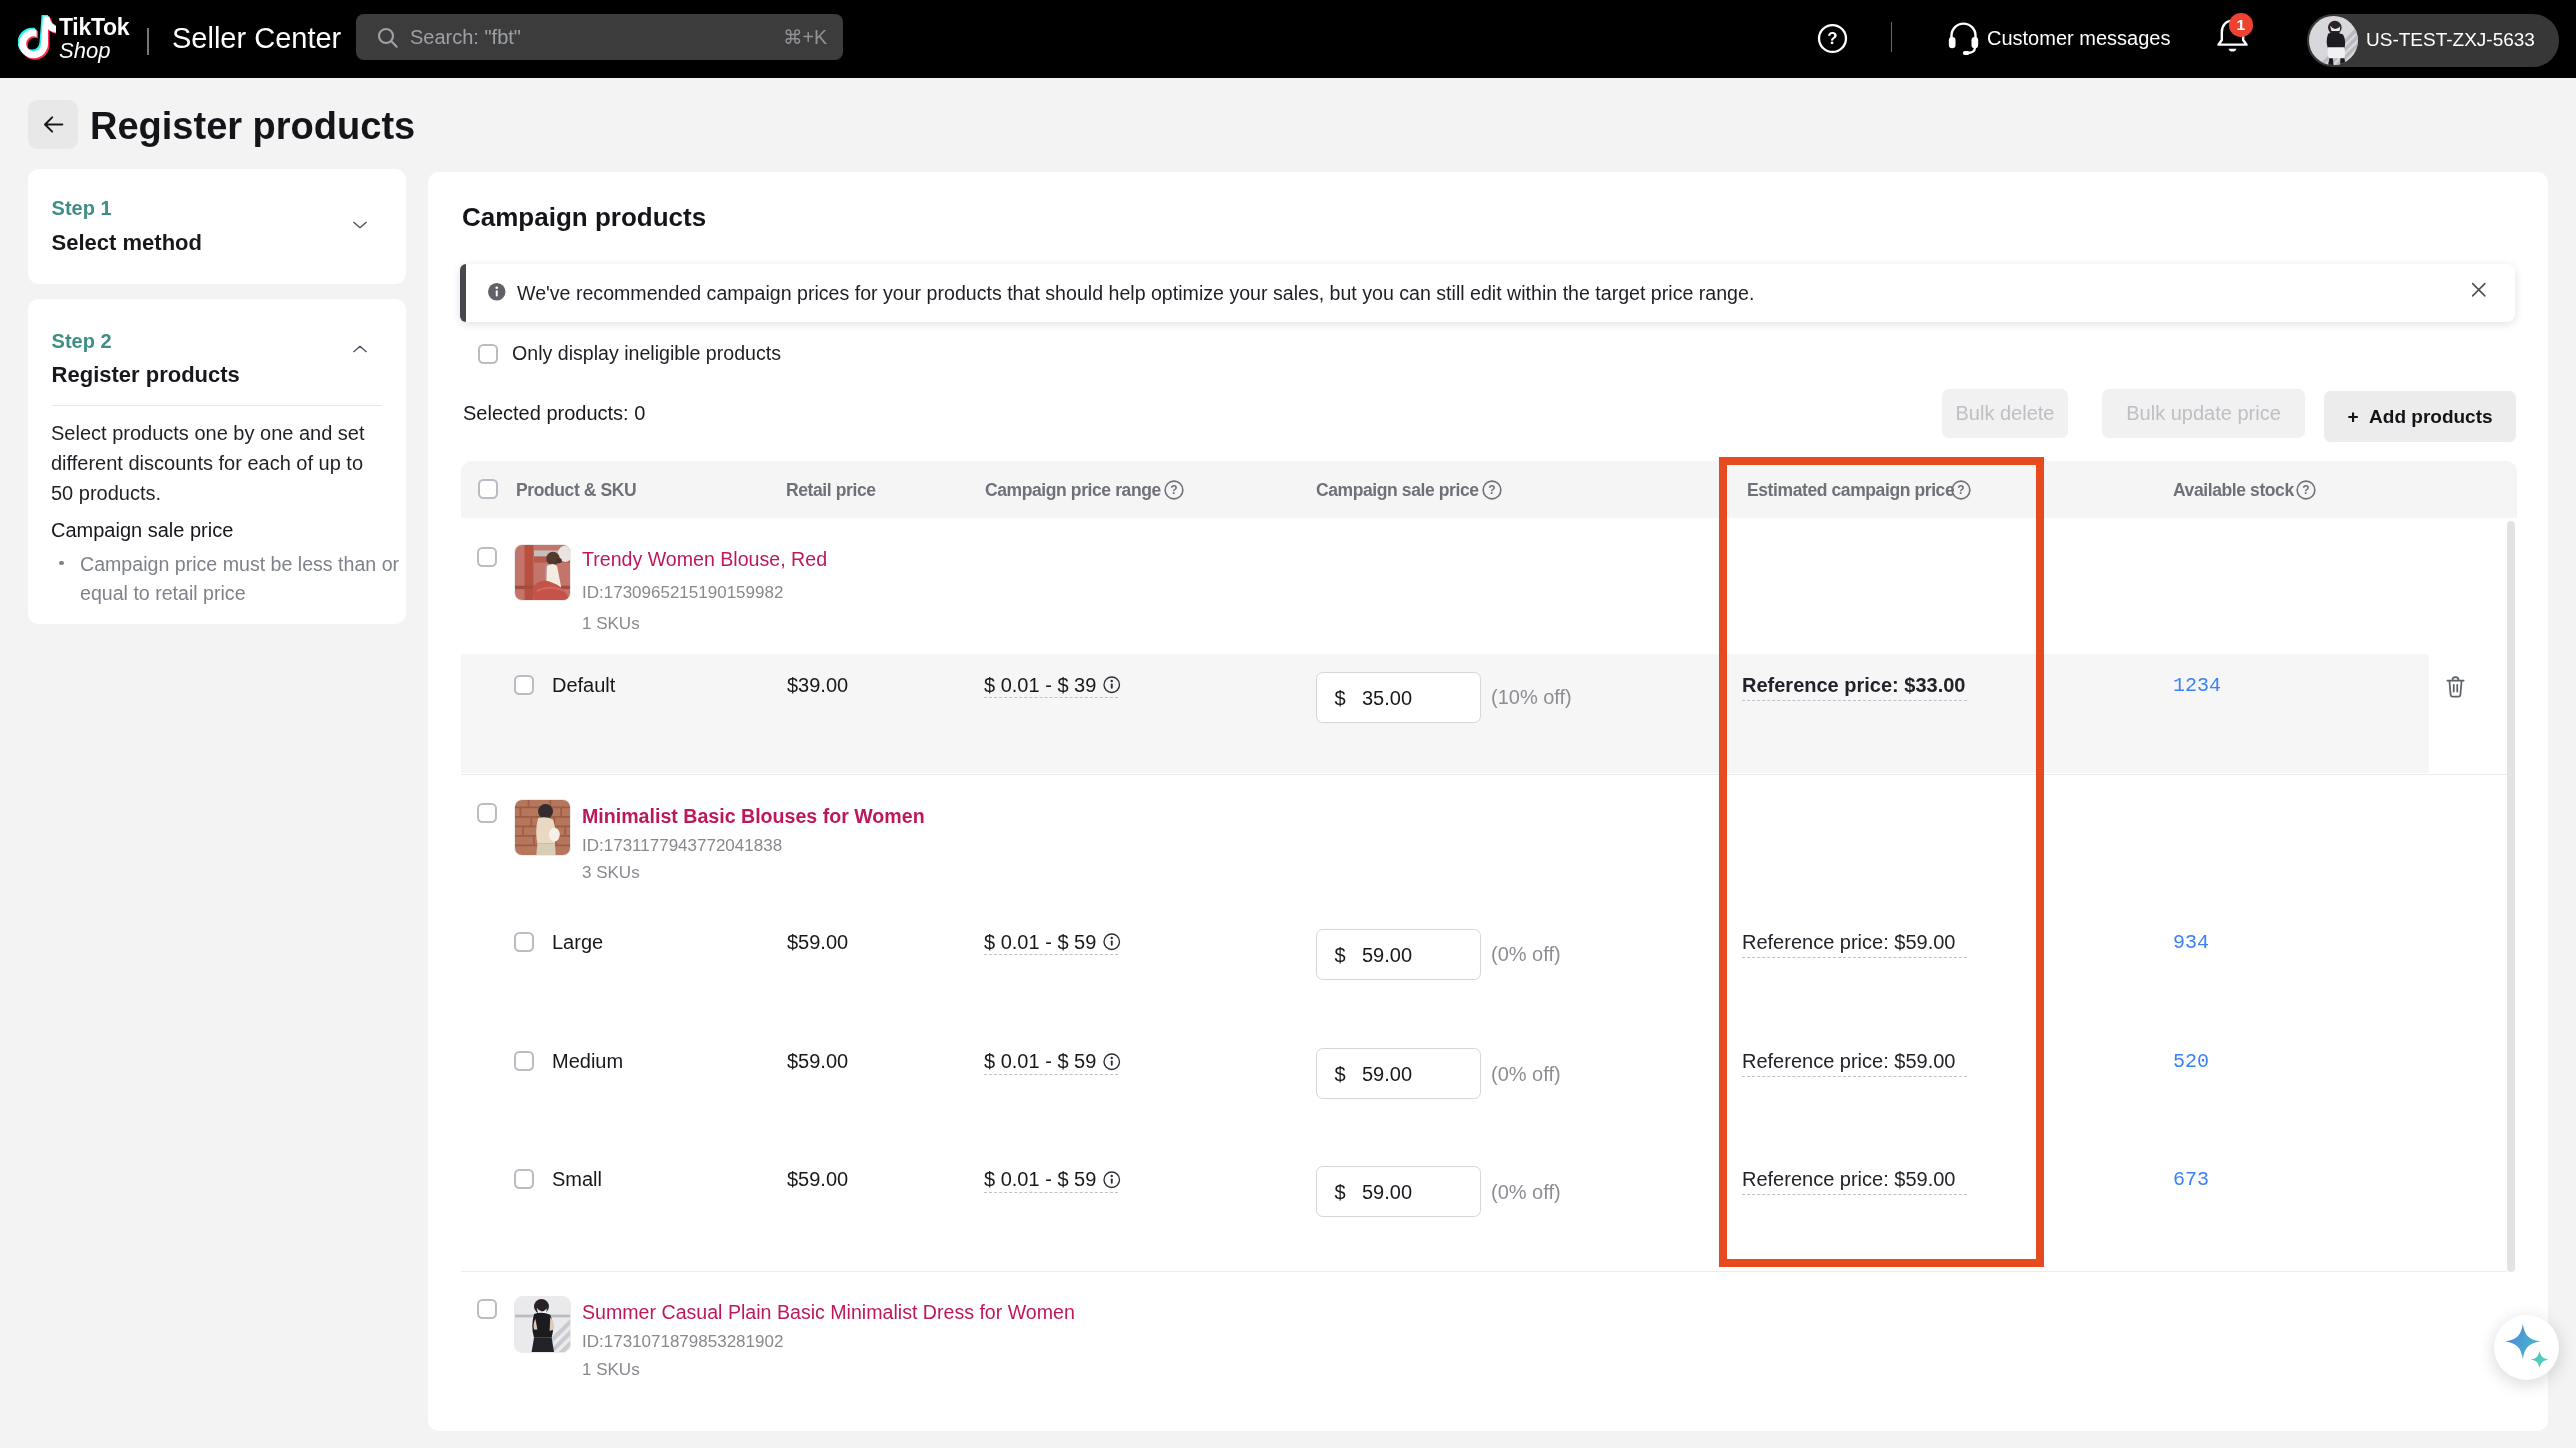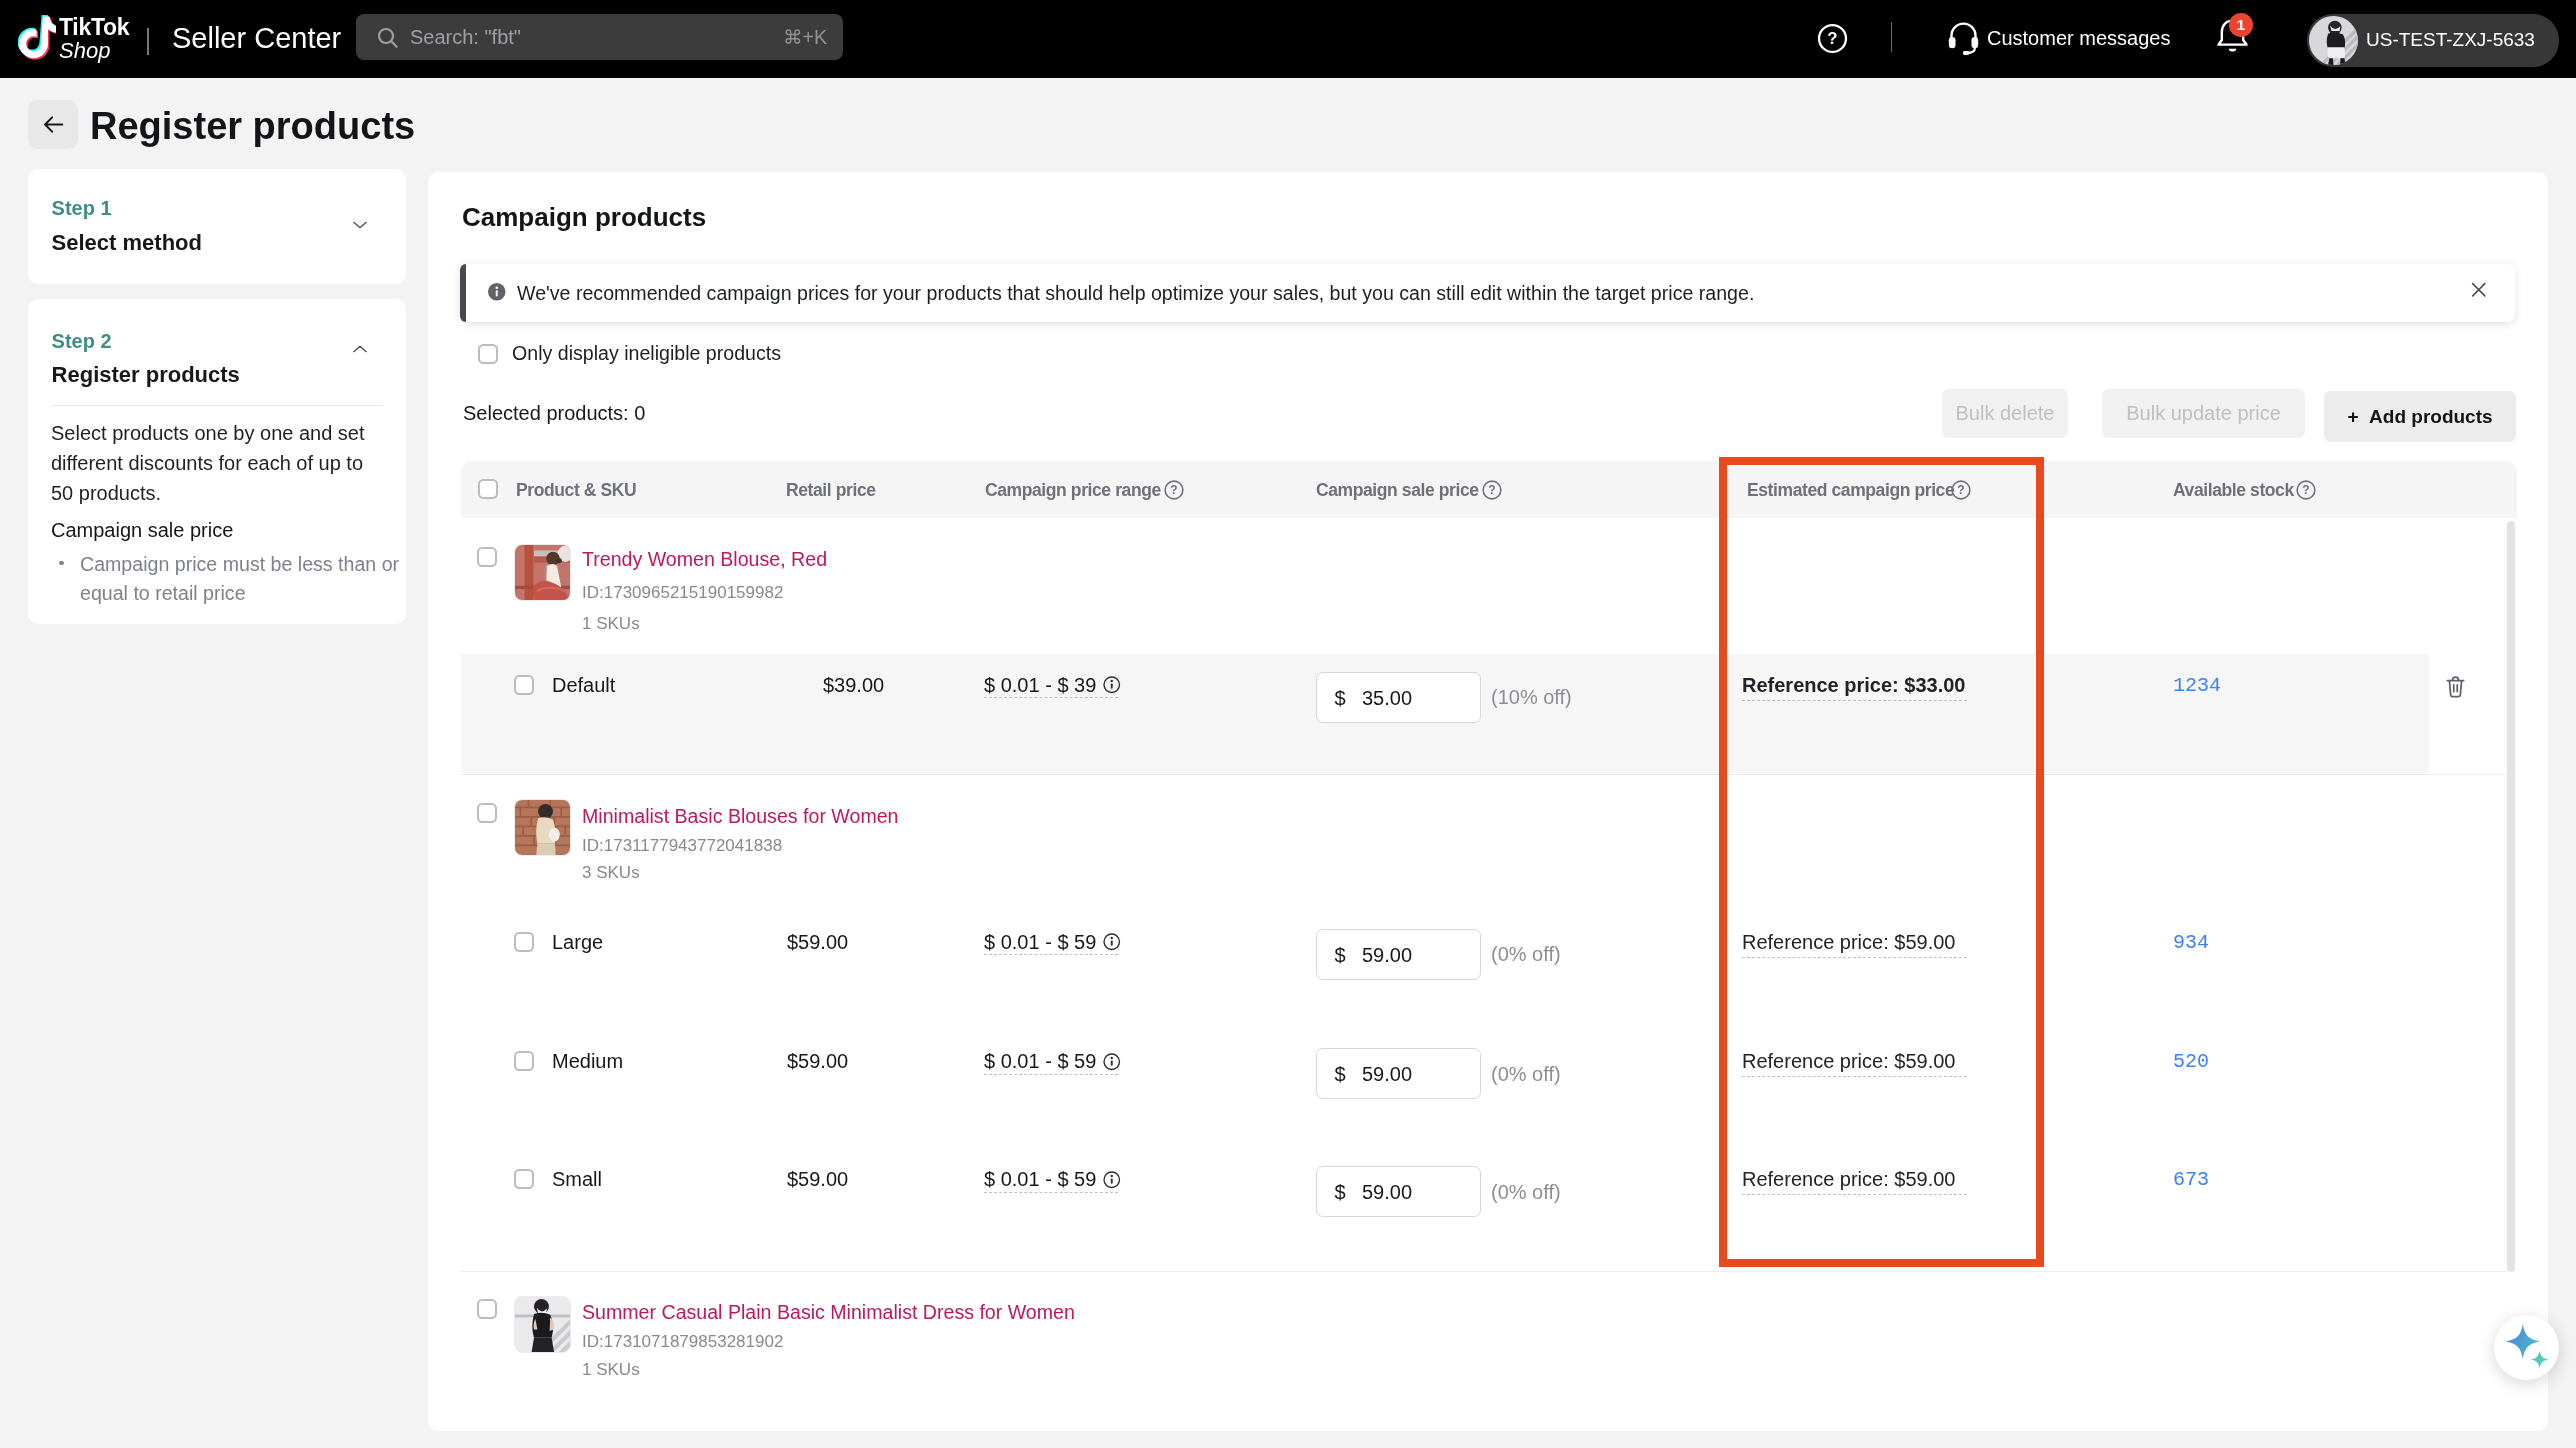--- a/index.html
+++ b/index.html
@@ -239,21 +239,21 @@
         <path d="M47 31 Q56 25 62 31 L68 62 Q56 70 46 62 Z" fill="#f4ece1"></path>
         <path d="M28 60 Q40 48 56 56 Q76 62 80 84 L30 84 Q23 70 28 60 Z" fill="#c4544a"></path>
         <path d="M32 68 Q50 58 74 68" stroke="#d06a60" stroke-width="3" fill="none"></path>
       </svg></div>
   <div class="ptitle vc" style="top:387px;">Trendy Women Blouse, Red</div>
   <div class="pid vc" style="top:421px;">ID:1730965215190159982</div>
   <div class="pid vc" style="top:452px;">1 SKUs</div>
 
   <div class="checkbox" style="left:86px; top:503px;"></div>
   <div class="cell vc" style="left:124px; top:513px;">Default</div>
-  <div class="cell vc" style="left:359px; top:513px;margin-left:36px;">$39.00</div>
+  <div class="cell vc" style="left:359px; top:513px;">$39.00</div>
   <div class="cell vc" style="left:556px; top:513px;">$ 0.01 - $ 39</div>
   <div class="range-u" style="left:556px; top:525px; width:134px;"></div>
   <svg class="abs" style="left:675px; top:504px;" width="17.5" height="17.5" viewBox="0 0 26 26">
       <circle cx="13" cy="13" r="11.5" fill="none" stroke="#2c2e33" stroke-width="2"></circle>
       <circle cx="13" cy="7.5" r="1.8" fill="#2c2e33"></circle>
       <rect x="11.6" y="11" width="2.8" height="8" rx="1.4" fill="#2c2e33"></rect>
     </svg>
   <div class="input" style="top:500px;">
       <span class="cur vc">$</span>
       <span class="val vc">35.00</span>
@@ -274,21 +274,21 @@
         <rect width="84" height="84" fill="#b5765c"></rect>
         <g stroke="#9d5d44" stroke-width="2.5">
           <path d="M0 11 H84 M0 25 H84 M0 39 H84 M0 53 H84 M0 67 H84"></path>
           <path d="M20 0 V11 M52 0 V11 M8 11 V25 M40 11 V25 M68 11 V25 M24 25 V39 M58 25 V39 M12 39 V53 M46 39 V53 M74 39 V53 M28 53 V67 M60 53 V67"></path>
         </g>
         <circle cx="45" cy="17" r="11" fill="#342b2c"></circle>
         <path d="M34 27 Q29 46 33 64 L59 64 Q62 45 56 29 Q45 23 34 27 Z" fill="#ead9c2"></path>
         <path d="M33 64 L31 84 L60 84 L59 64 Z" fill="#d9cdb8"></path>
         <ellipse cx="58" cy="51" rx="8" ry="10" fill="#f4f1ea"></ellipse>
       </svg></div>
-  <div class="ptitle vc" style="top:644px;">Minimalist Basic Blouses for Women</div>
+  <div class="ptitle vc" style="top:644px;font-weight:bold;">Minimalist Basic Blouses for Women</div>
   <div class="pid vc" style="top:674px;">ID:1731177943772041838</div>
   <div class="pid vc" style="top:701px;">3 SKUs</div>
 
   <div class="checkbox" style="left:86px; top:760px;"></div>
   <div class="cell vc" style="left:124px; top:770px;">Large</div>
   <div class="cell vc" style="left:359px; top:770px;">$59.00</div>
   <div class="cell vc" style="left:556px; top:770px;">$ 0.01 - $ 59</div>
   <div class="range-u" style="left:556px; top:782px; width:134px;"></div>
   <svg class="abs" style="left:675px; top:761px;" width="17.5" height="17.5" viewBox="0 0 26 26">
       <circle cx="13" cy="13" r="11.5" fill="none" stroke="#2c2e33" stroke-width="2"></circle>

